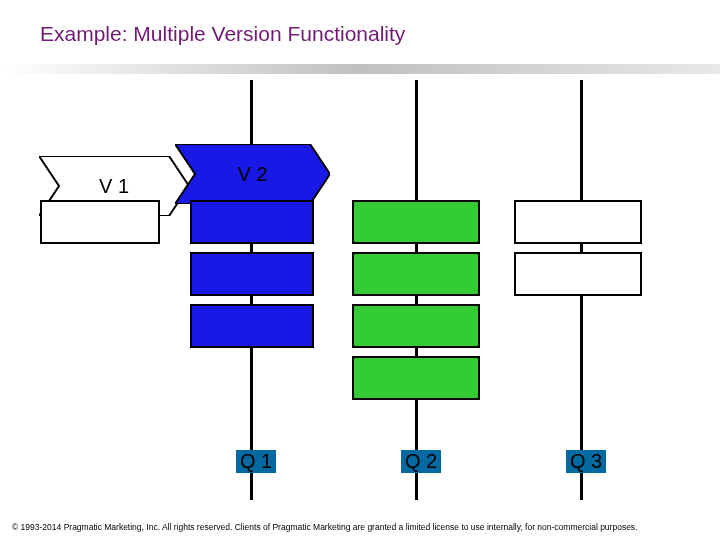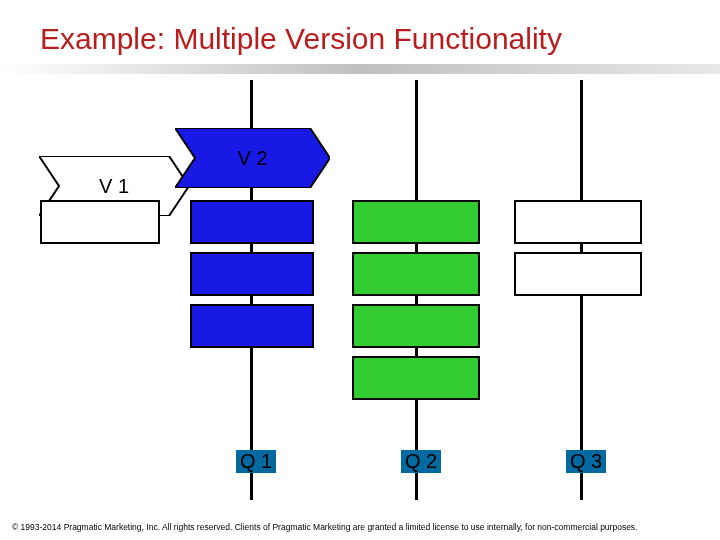--- a/index.html
+++ b/index.html
@@ -8,22 +8,22 @@
     height: 540px;
     background: #fff;
     font-family: Arial, Helvetica, sans-serif;
     position: relative;
     overflow: hidden;
   }
   .title {
     position: absolute;
     top: 22px;
     left: 40px;
-    font-size: 30px;
-    color: #b91c1c;
+    font-size: 21px;
+    color: #701a75;
     font-weight: 400;
   }
   .title-underline {
     position: absolute;
     top: 64px;
     left: 0;
     width: 720px;
     height: 10px;
     background: linear-gradient(to right, #ffffff 0%, #c0c0c0 50%, #e8e8e8 100%);
   }
@@ -95,21 +95,21 @@
   <div class="vline vl2"></div>
   <div class="vline vl3"></div>
 
   <div class="chevron" style="left:39px; top:48px; width:150px;margin-top:28px;">
     <svg width="150" height="60" viewBox="0 0 150 60">
       <polygon points="0,0 130,0 150,30 130,60 0,60 20,30" fill="#ffffff" stroke="#000" stroke-width="2"></polygon>
     </svg>
     <div class="lbl">V 1</div>
   </div>
 
-  <div class="chevron" style="left:175px; top:48px; width:155px;">
+  <div class="chevron" style="left:175px; top:64px; width:155px;">
     <svg width="155" height="60" viewBox="0 0 155 60">
       <polygon points="0,0 135,0 155,30 135,60 0,60 20,30" fill="#1919e6" stroke="#000" stroke-width="2"></polygon>
     </svg>
     <div class="lbl">V 2</div>
   </div>
 
 
 
   <div class="box white" style="left:40px;  top:120px; width:120px;"></div>
   <div class="box blue" style="left:190px; top:120px; width:124px;"></div>

